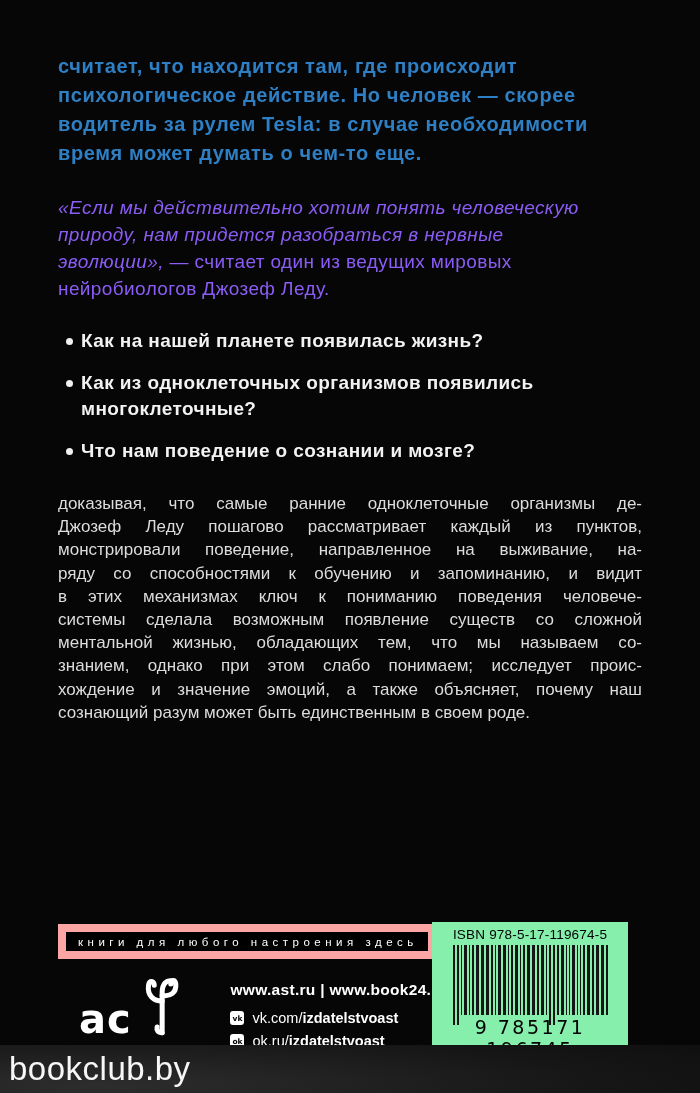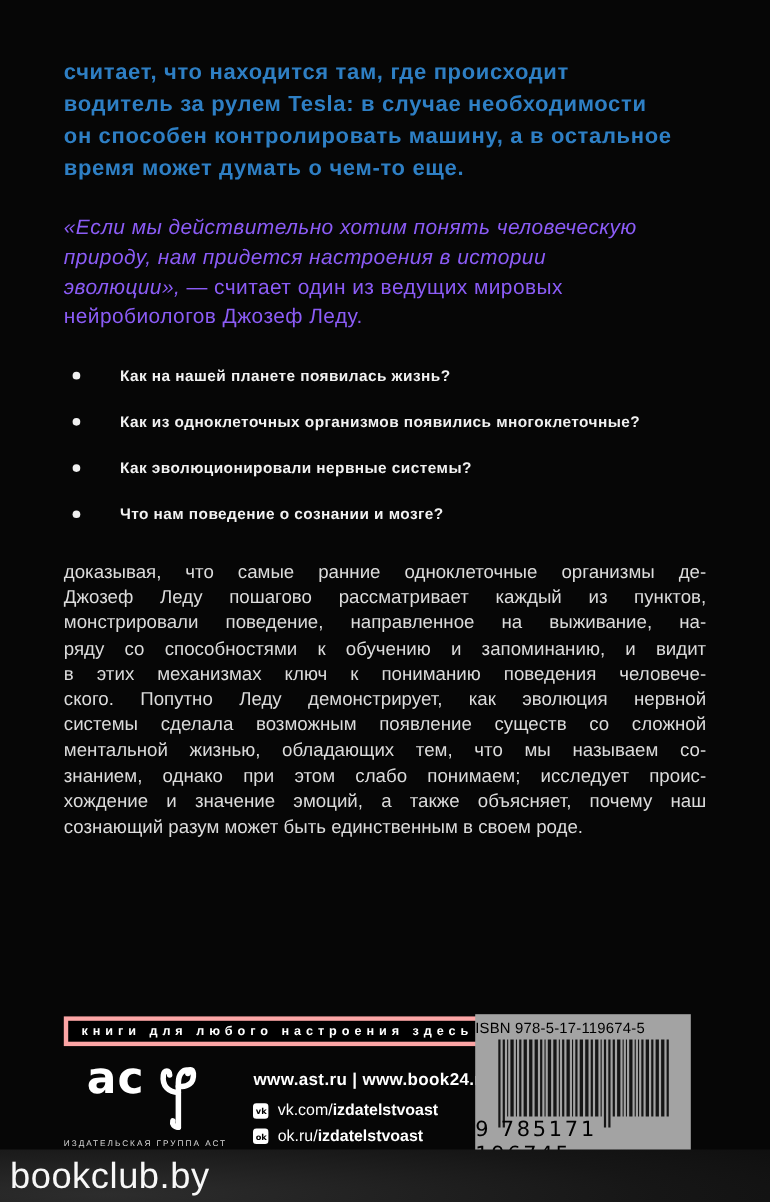--- a/index.html
+++ b/index.html
@@ -17,55 +17,55 @@
   .intro { color: var(--accent); font-weight: bold; font-size: 20px; line-height: 29px; letter-spacing: 0.6px; }
   .intro-line { white-space: nowrap; }
 
   
   .quote { margin-top: 26px; color: #8b5cf6; font-size: 19px; line-height: 27px; letter-spacing: 0.4px; }
   .qline { display: block; white-space: nowrap; }
   .qline em { font-style: italic; }
 
   
   .questions { list-style: none; margin: 26px 0 0 0; padding: 0 0 0 8px; }
-  .q { display: flex; gap: 36px; margin-bottom: 16px; color: #f2f2f2; font-weight: bold; font-size: 14px; line-height: 26px; letter-spacing: 0.4px; }
+  .q { display: flex; gap: 8px; margin-bottom: 16px; color: #f2f2f2; font-weight: bold; font-size: 19px; line-height: 26px; letter-spacing: 0.4px; }
   .dot { flex: 0 0 auto; width: 7px; height: 7px; border-radius: 50%; background: #f0f0f0; margin-top: 10px; }
 
   
   .desc { margin-top: 28px; color: #dcdcdc; font-size: 17px; line-height: 23.2px; width: 584px; }
   .desc-line { text-align: justify; text-align-last: justify; }
   .desc-line:last-child { text-align-last: left; }
 
   
   .footer { position: absolute; left: 58px; top: 924px; width: 370px; }
   .slogan-bar {
-    display: inline-block; border: 4px solid #fca5a5; background: #000; color: #fff;
-    font-size: 11.5px; font-weight: bold; letter-spacing: 4.5px; padding: 4px 10px 3px 12px;
+    display: inline-block; border: 8px solid #fca5a5; background: #000; color: #fff;
+    font-size: 11.5px; font-weight: normal; letter-spacing: 4.5px; padding: 4px 10px 3px 12px;
     white-space: nowrap;
   }
   .pub-row { display: flex; margin-top: 12px; }
   .ast { width: 150px; text-align: center; }
-  .ast-mark { display: flex; justify-content: center; height: 66px; }
+  .ast-mark { display: flex; align-items: flex-end; justify-content: center; height: 66px; }
   .ast-text { color: #fff; font-weight: bold; font-size: 40px; line-height: 36px; letter-spacing: 1px; font-family: "DejaVu Sans", sans-serif; }
   .ast-figure { margin-left: 2px; }
   .ast-caption { margin-top: 6px; color: #d8d8d8; font-size: 7.5px; letter-spacing: 1.8px; white-space: nowrap; }
   .links { margin-left: 24px; padding-top: 10px; color: #fff; }
   .sites { font-weight: bold; font-size: 15.5px; letter-spacing: 0.3px; margin-bottom: 11px; white-space: nowrap; }
   .soc { display: flex; align-items: center; gap: 8px; margin-bottom: 7px; font-size: 14.5px; white-space: nowrap; }
   .soc-icon {
     width: 14px; height: 14px; background: #fff; border-radius: 3px; color: #000;
     font-size: 7.5px; font-weight: bold; display: flex; align-items: center; justify-content: center;
     font-family: "DejaVu Sans", sans-serif;
   }
   .soc-text b { font-weight: bold; }
 
   
   .isbn-box {
     position: absolute; left: 432px; top: 922px; width: 196px; height: 126px;
-    background: #a3a3a3; color: #000; padding-top: 5px; box-sizing: border-box;
+    background: #86efac; color: #000; text-align: center; padding-top: 5px; box-sizing: border-box;
   }
   .isbn-label { font-size: 13.5px; letter-spacing: 0.2px; font-family: "Liberation Sans", sans-serif; }
   .bars { display: flex; gap: 2px; height: 80px; align-items: flex-start; justify-content: center; margin-top: 3px; padding: 0 8px; }
   .bar { background: #161616; height: 70px; }
   .bar.tall { height: 80px; }
   .barcode-digits {
     position: relative; margin-top: -9px; font-size: 19px; letter-spacing: 2.5px;
     font-family: "DejaVu Sans", sans-serif; color: #000;
   }
 
@@ -79,76 +79,71 @@
 </head>
 <body style="--accent: #2e7fc4;">
 
 <div class="cover">
 
   <div class="intro">
 
 
       <div class="intro-line">считает, что находится там, где происходит</div>
 
+      <div class="intro-line">психологическое действие. Но человек — скорее</div>
 
       <div class="intro-line">водитель за рулем Tesla: в случае необходимости</div>
 
-      <div class="intro-line">он способен контролировать машину, а в остальное</div>
 
       <div class="intro-line">время может думать о чем-то еще.</div>
     </div>
 
   <div class="quote">
 
       <span class="qline"><em>«Если мы действительно хотим понять человеческую</em><span></span></span>
 
-      <span class="qline"><em>природу, нам придется настроения в истории</em><span></span></span>
+      <span class="qline"><em>природу, нам придется разобраться в нервные</em><span></span></span>
 
       <span class="qline"><em>эволюции»,</em><span> — считает один из ведущих мировых</span></span>
 
       <span class="qline"><em></em><span>нейробиологов Джозеф Леду.</span></span>
     </div>
 
   <ul class="questions">
 
       <li class="q">
         <span class="dot"></span>
         <span class="qtext">Как на нашей планете появилась жизнь?</span>
       </li>
 
 
       <li class="q">
         <span class="dot"></span>
         <span class="qtext">Как из одноклеточных организмов появились многоклеточные?</span>
       </li>
 
-      <li class="q">
-        <span class="dot"></span>
-        <span class="qtext">Как эволюционировали нервные системы?</span>
-      </li>
 
       <li class="q">
         <span class="dot"></span>
         <span class="qtext">Что нам поведение о сознании и мозге?</span>
       </li>
     </ul>
 
   <div class="desc">
 
       <div class="desc-line">доказывая, что самые ранние одноклеточные организмы де-</div>
 
       <div class="desc-line">Джозеф Леду пошагово рассматривает каждый из пунктов,</div>
 
       <div class="desc-line">монстрировали поведение, направленное на выживание, на-</div>
 
       <div class="desc-line">ряду со способностями к обучению и запоминанию, и видит</div>
 
       <div class="desc-line">в этих механизмах ключ к пониманию поведения человече-</div>
 
-      <div class="desc-line">ского. Попутно Леду демонстрирует, как эволюция нервной</div>
 
       <div class="desc-line">системы сделала возможным появление существ со сложной</div>
 
       <div class="desc-line">ментальной жизнью, обладающих тем, что мы называем со-</div>
 
       <div class="desc-line">знанием, однако при этом слабо понимаем; исследует проис-</div>
 
       <div class="desc-line">хождение и значение эмоций, а также объясняет, почему наш</div>
 
       <div class="desc-line">сознающий разум может быть единственным в своем роде.</div>

